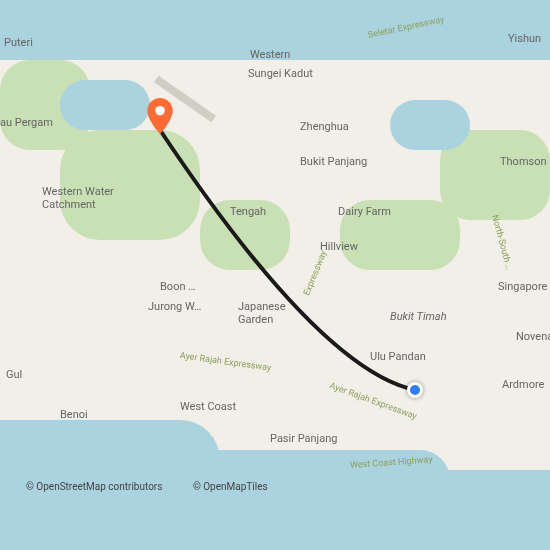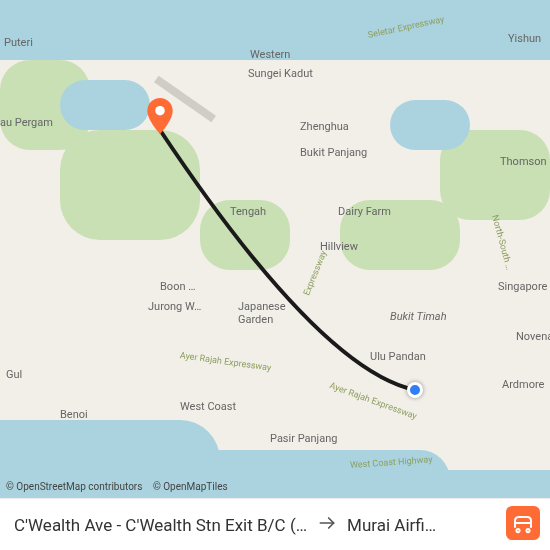--- a/index.html
+++ b/index.html
@@ -9,21 +9,21 @@
   .green { position: absolute; background: #c8e0b4; }
   .water { position: absolute; background: #aad3df; }
   .place-label { position: absolute; font-size: 11px; color: #666; white-space: nowrap; }
   .highway-label { position: absolute; font-size: 9px; color: #8da05f; white-space: nowrap; }
   .route-line { position: absolute; }
   .pin { position: absolute; width: 26px; height: 36px; transform: translate(-50%, -100%); }
   .pin svg { width: 100%; height: 100%; }
   .origin-dot { position: absolute; width: 16px; height: 16px; border-radius: 50%; background: #2d7ef7; border: 3px solid #fff; box-shadow: 0 0 4px rgba(0,0,0,.4); transform: translate(-50%, -50%); }
   .cta-button { position: absolute; left: 50%; top: 210px; transform: translateX(-50%); background: #2d7ef7; color: #fff; font-size: 17px; font-weight: 500; padding: 10px 22px; border-radius: 6px; cursor: pointer; box-shadow: 0 2px 6px rgba(0,0,0,.3); white-space: nowrap; }
   .attribution { position: absolute; left: 6px; bottom: 58px; font-size: 10px; color: #444; }
-  .attribution span { margin-right: 8px; }
+  .attribution span { margin-right: 8px; margin-left: 20px; }
   .bottom-bar { position: absolute; left: 0; right: 0; bottom: 0; height: 52px; background: #fff; display: flex; align-items: center; padding: 0 14px; gap: 10px; border-top: 1px solid #eee; }
   .from-label { font-size: 17px; color: #333; white-space: nowrap; overflow: hidden; text-overflow: ellipsis; max-width: 310px; }
   .arrow-icon { flex-shrink: 0; color: #666; }
   .to-label { font-size: 17px; color: #333; white-space: nowrap; overflow: hidden; text-overflow: ellipsis; max-width: 110px; }
   .moovit-logo { position: absolute; right: 10px; bottom: 10px; width: 34px; height: 34px; background: #ff6b35; border-radius: 6px; display: flex; align-items: center; justify-content: center; }
   .moovit-logo svg { width: 24px; height: 24px; }
   .airstrip { position: absolute; background: #d0cdc4; transform-origin: center; }
   .rotate { transform-origin: left center; }
 </style>
 </head>
@@ -48,22 +48,24 @@
   <div class="water" style="left:-30px; top:-30px; width:620px; height:90px;"></div>
 
   <div class="airstrip" style="left:150px; top:95px; width:70px; height:8px; transform: rotate(35deg);"></div>
 
   <div class="place-label" style="left:4px; top:36px;">Puteri</div>
   <div class="place-label" style="left:0px; top:116px;">au Pergam</div>
   <div class="place-label" style="left:250px; top:48px;">Western</div>
   <div class="place-label" style="left:248px; top:67px;text-align:right;">Sungei Kadut</div>
   <div class="place-label" style="left:508px; top:32px;">Yishun</div>
   <div class="place-label" style="left:300px; top:120px;">Zhenghua</div>
-  <div class="place-label" style="left:300px; top:146px;text-align:center;">Bukit Panjang</div>
+  <div class="place-label" style="left:300px; top:155px;text-align:center;">Bukit Panjang</div>
   <div class="place-label" style="left:500px; top:155px;">Thomson</div>
+  <div class="place-label" style="left:42px; top:185px; white-space:pre;">Western Water
+Catchment</div>
   <div class="place-label" style="left:230px; top:205px;">Tengah</div>
   <div class="place-label" style="left:338px; top:205px;">Dairy Farm</div>
   <div class="place-label" style="left:320px; top:240px;">Hillview</div>
   <div class="place-label" style="left:160px; top:280px;">Boon …</div>
   <div class="place-label" style="left:148px; top:300px;">Jurong W…</div>
   <div class="place-label" style="left:238px; top:300px; white-space:pre;">Japanese
 Garden</div>
   <div class="place-label" style="left:390px; top:310px;font-style:italic;">Bukit Timah</div>
   <div class="place-label" style="left:498px; top:280px;">Singapore …</div>
   <div class="place-label" style="left:370px; top:350px;">Ulu Pandan</div>
@@ -93,29 +95,14 @@
       <circle cx="12" cy="12" r="4.5" fill="#fff"></circle>
     </svg>
   </div>
 
 
   <div class="attribution">
     <span>© OpenStreetMap contributors</span>
     <span>© OpenMapTiles</span>
   </div>
 
-  <div class="bottom-bar">
-    <div class="from-label">C'Wealth Ave - C'Wealth Stn Exit B/C (…</div>
-    <span class="arrow-icon">
-      <svg width="20" height="20" viewBox="0 0 24 24" fill="none" stroke="#555" stroke-width="2" stroke-linecap="round" stroke-linejoin="round">
-          <line x1="4" y1="12" x2="20" y2="12"></line>
-          <polyline points="14 6 20 12 14 18"></polyline>
-        </svg>
-    </span>
-    <div class="to-label">Murai Airfi…</div>
-    <div class="moovit-logo" title="moovit">
-      <svg viewBox="0 0 24 24">
-          <path d="M4 16 L4 10 Q4 6 8 6 L16 6 Q20 6 20 10 L20 16 M7 18 a1.6 1.6 0 1 0 0.001 0 M17 18 a1.6 1.6 0 1 0 0.001 0 M4 12 L20 12" stroke="#fff" stroke-width="2" fill="none" stroke-linecap="round"></path>
-        </svg>
-    </div>
-  </div>
 
 </div>
 
 </body></html>

